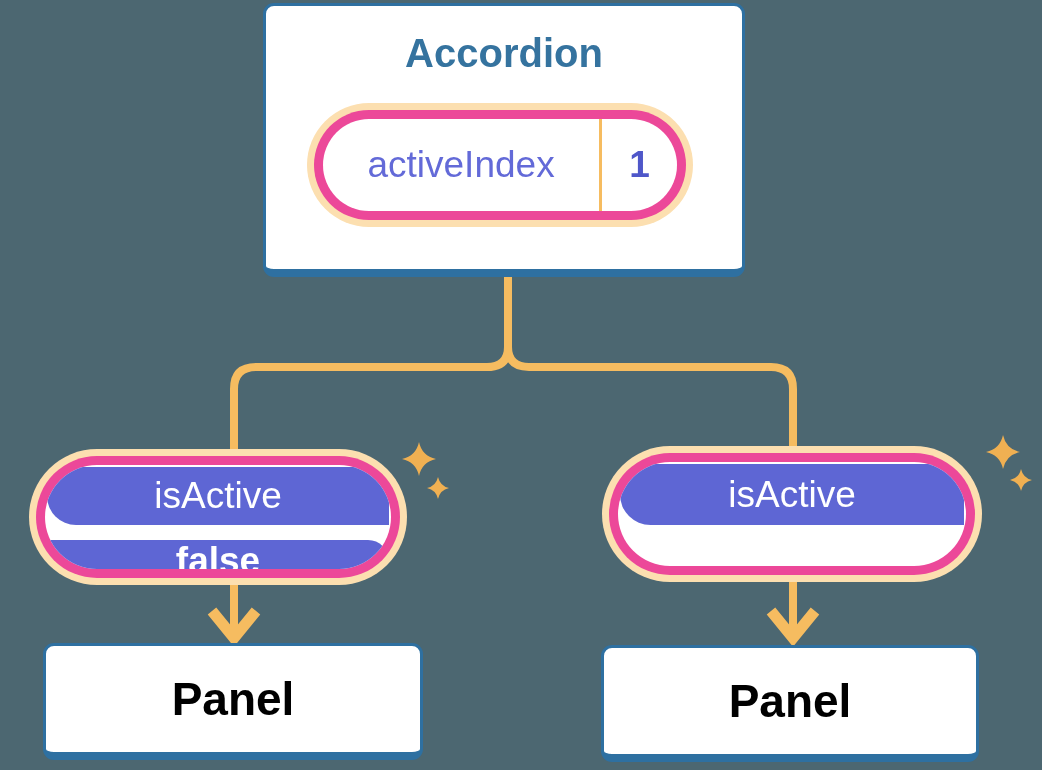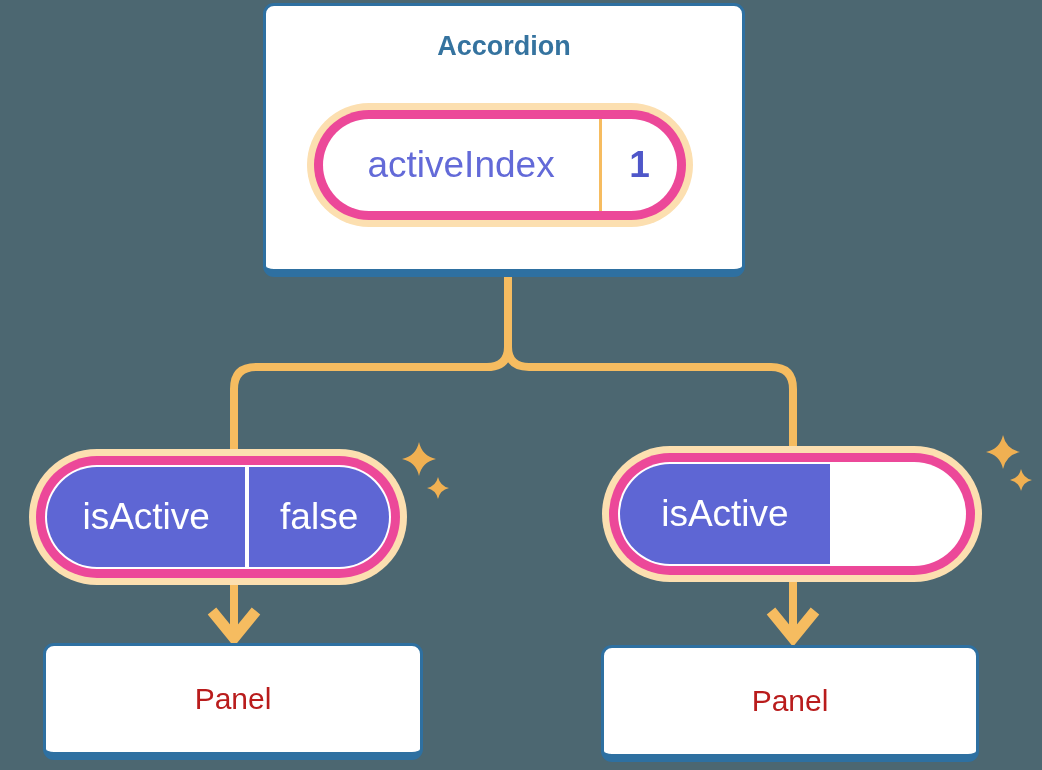--- a/index.html
+++ b/index.html
@@ -12,53 +12,53 @@
 
   
   .card{
     position:absolute;z-index:2;box-sizing:border-box;
     background:#ffffff;border:3px solid #2E70A1;border-bottom-width:8px;
     border-radius:11px;
   }
   .card-accordion{left:263px;top:3px;width:482px;height:274px;}
   .card-title{
     margin-top:25px;text-align:center;
-    font-size:27px;font-weight:600;color:#35739F;
+    font-size:40px;font-weight:600;color:#35739F;
   }
   .panel-card{display:flex;align-items:center;justify-content:center;}
   .panel-left{left:43px;top:643px;width:380px;height:117px;}
   .panel-right{left:601px;top:645px;width:378px;height:117px;}
-  .panel-title{font-size:30px;font-weight:400;color:#b91c1c;}
+  .panel-title{font-size:46px;font-weight:700;color:#000000;}
 
   
   .pill{position:absolute;z-index:2;box-sizing:border-box;}
   .pill-halo{background:#FCDFB0;border-radius:999px;padding:7px;width:100%;height:100%;box-sizing:border-box;}
   .pill-ring{background:#ec4899;border-radius:999px;padding:9px;width:100%;height:100%;box-sizing:border-box;}
   .pill-core{background:#ffffff;border-radius:999px;width:100%;height:100%;box-sizing:border-box;
              display:flex;overflow:hidden;}
 
   
   .pill-state{left:307px;top:103px;width:386px;height:124px;}
   .pill-state .seg{display:flex;align-items:center;justify-content:center;}
   .seg-state-label{flex:0 0 78%;font-size:37px;color:#636AD8;}
   .state-divider{flex:0 0 3px;background:#F6BC60;}
   .seg-state-value{flex:1;font-size:37px;font-weight:700;color:#4F57C9;}
 
   
   .pill-prop-left{left:29px;top:449px;width:378px;height:136px;}
   .pill-prop-right{left:602px;top:446px;width:380px;height:136px;}
-  .pill-core.purple{padding:2px;gap:4px;}
+  .pill-core.purple{padding:2px;gap:15px;flex-direction:column;}
   .pill-core.purple .seg{background:#5E66D4;display:flex;align-items:center;justify-content:center;}
   .pill-core.purple .seg-a{border-radius:60px 0 0 60px;}
   .pill-core.purple .seg-b{border-radius:0 60px 60px 0;}
   .pill-prop-left  .seg-a{flex:0 0 58%;}
   .pill-prop-right .seg-a{flex:0 0 61%;}
   .pill-core.purple .seg-b{flex:1;}
   .prop-name{font-size:37px;color:#ffffff;}
-  .prop-value{font-size:37px;font-weight:400;color:#ffffff;}
+  .prop-value{font-size:37px;font-weight:700;color:#ffffff;}
 </style>
 </head>
 <body>
 
 <div class="stage">
 
   <svg width="1042" height="770" viewBox="0 0 1042 770">
 
     <g fill="none" stroke="#F6BC60" stroke-width="8">
       <path d="M508 260 V347 Q508 367 487 367 H256 Q234 367 234 389 V630"></path>

